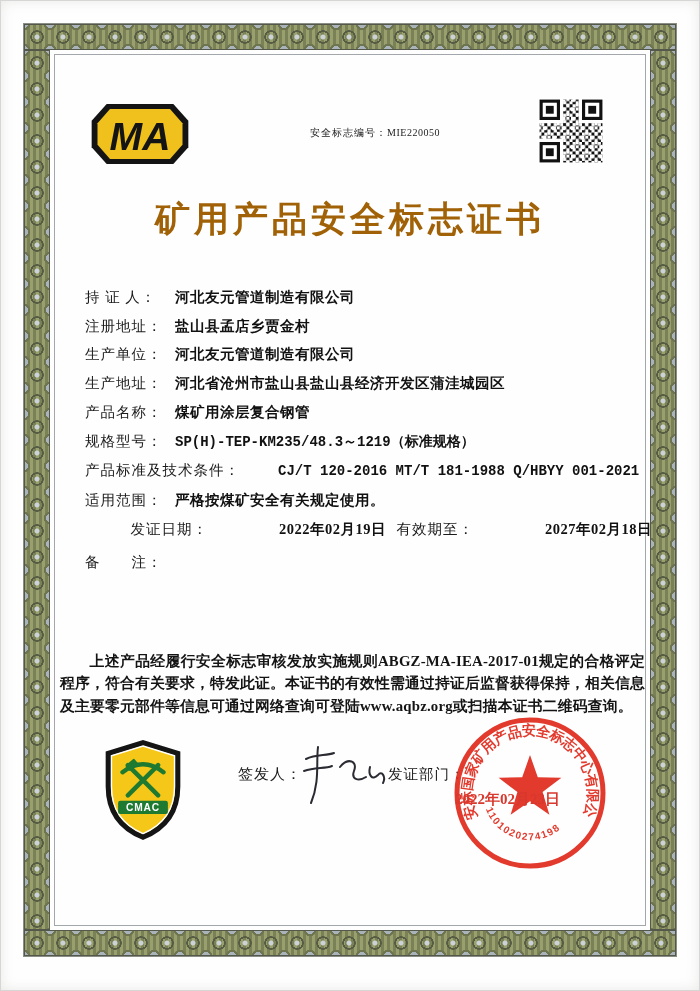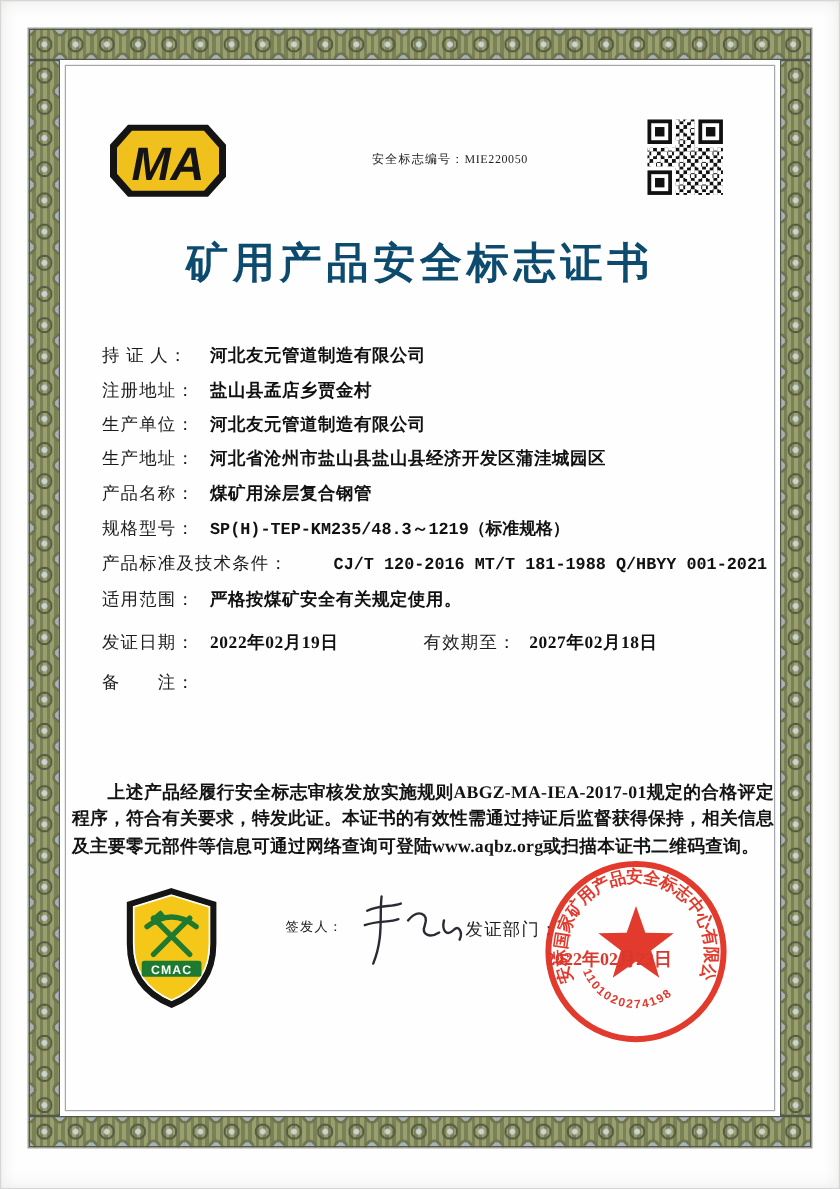--- a/index.html
+++ b/index.html
@@ -32,43 +32,43 @@
   .frame-inner{position:absolute;left:54px;top:54px;right:54px;bottom:65px;border:1px solid #a2a7ab;pointer-events:none;}
 
   
   .ma-badge{position:absolute;left:90px;top:101px;width:100px;height:66px;}
   .cert-line{position:absolute;left:60px;right:10px;top:126px;text-align:center;font-size:10px;letter-spacing:1px;color:#222;}
   .cert-line .num{font-family:"Liberation Serif",serif;letter-spacing:.5px;}
   .qr{position:absolute;left:538px;top:96px;width:66px;height:70px;}
 
   
   .title{position:absolute;left:0;right:0;top:196px;text-align:center;
-    font-size:35px;font-weight:bold;letter-spacing:4px;color:#0c4a6e;}
+    font-size:35px;font-weight:bold;letter-spacing:4px;color:#a16207;}
 
   
   .fields{position:absolute;left:85px;right:48px;top:283px;font-size:14.5px;}
   .frow{line-height:28.7px;white-space:nowrap;}
   .flabel{display:inline-block;width:90px;letter-spacing:1px;color:#1c1c1c;vertical-align:top;}
   .fvalue{font-weight:bold;letter-spacing:.5px;color:#111;font-family:Liberation Serif, serif;}
   .frow.wide .flabel{width:auto;margin-right:38px;}
   .spec .fvalue{font-family:"Liberation Mono","DejaVu Sans Mono",monospace;font-size:14px;letter-spacing:0;}
-  .dates{margin-top:7px;}
+  .dates{text-align:right;}
   .dates .fvalue{display:inline-block;width:178px;font-weight:bold;}
   .dates .flabel2{display:inline-block;width:88px;letter-spacing:1px;}
   .dates .fvalue2{font-weight:bold;}
   .remark{margin-top:5px;}
 
   
   .statement{position:absolute;left:60px;right:55px;top:650px;
     font-size:14.8px;font-weight:bold;line-height:1.52;text-indent:2em;
     text-align:justify;color:#141414;letter-spacing:.2px;}
 
   
   .cmac{position:absolute;left:103px;top:740px;width:80px;height:100px;}
-  .signer-label{position:absolute;left:238px;top:765px;font-size:11px;letter-spacing:1px;}
+  .signer-label{position:absolute;left:238px;top:765px;font-size:15px;letter-spacing:1px;}
   .signature{position:absolute;left:296px;top:737px;width:100px;height:78px;}
   .issuer-label{position:absolute;left:388px;top:765px;font-size:14.5px;letter-spacing:1px;}
   .seal{position:absolute;left:445px;top:708px;width:170px;height:170px;opacity:.92;}
 </style>
 </head>
 <body>
 
 <div class="page">
 
   <div class="frame-outer"></div>

